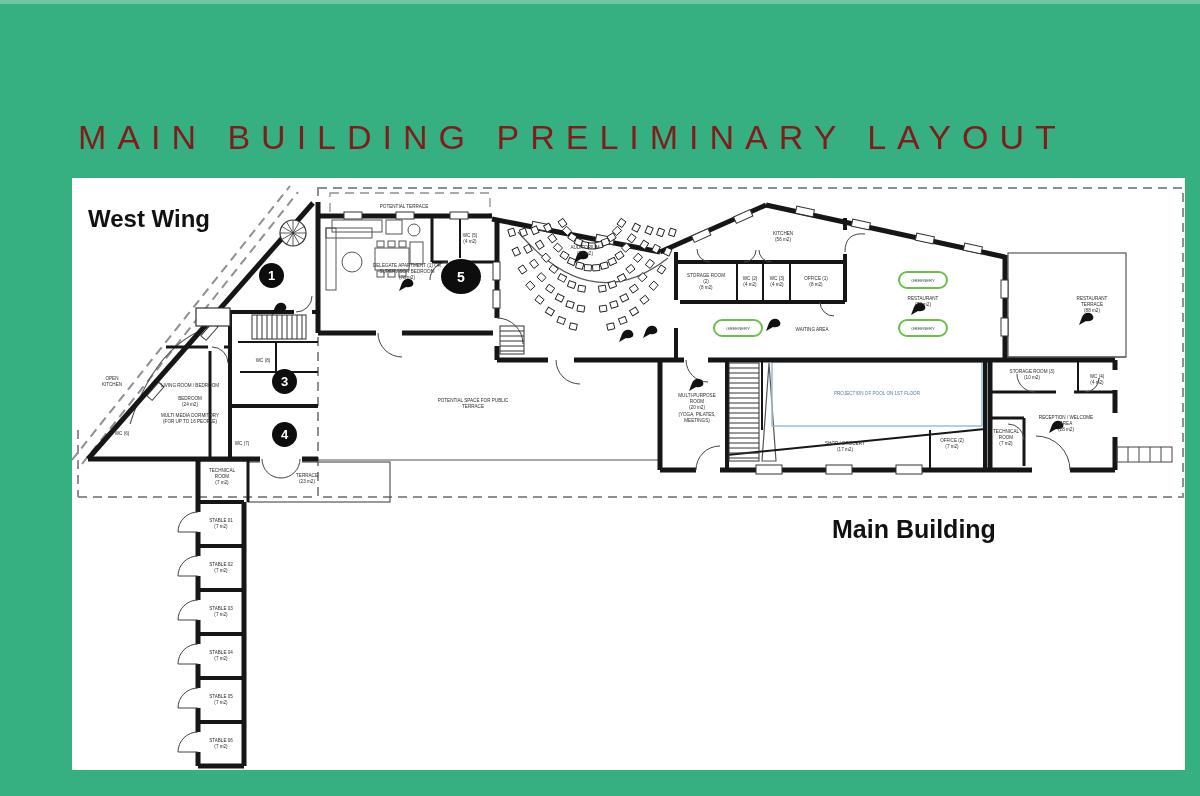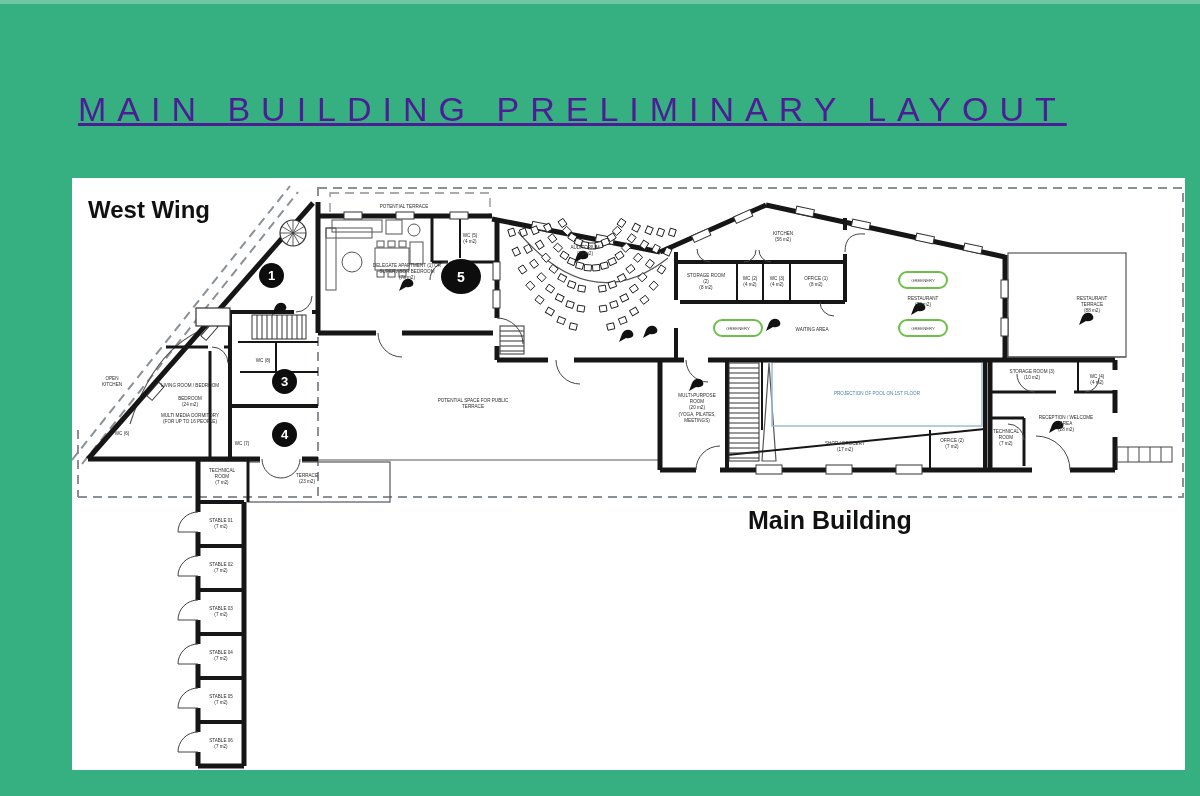--- a/index.html
+++ b/index.html
@@ -1,25 +1,25 @@
 <!DOCTYPE html>
 <html><head>
 <meta charset="utf-8">
 <style>
   html,body{margin:0;padding:0;}
   body{width:1200px;height:796px;position:relative;overflow:hidden;
        background:#36B080;font-family:"Liberation Sans",sans-serif;}
   #top-sheen{position:absolute;left:0;top:0;width:1200px;height:4px;background:rgba(255,255,255,.28);}
-  #title{position:absolute;left:78px;top:90px;color:#4c1d95;font-size:34px;font-weight:400;
-         letter-spacing:11px;white-space:nowrap;text-decoration:underline;}
+  #title{position:absolute;left:78px;top:118px;color:#7f1d1d;font-size:34px;font-weight:400;
+         letter-spacing:11px;white-space:nowrap;}
   #panel{position:absolute;left:72px;top:178px;width:1113px;height:592px;background:#fff;}
   #plan-svg{position:absolute;left:0;top:0;width:1200px;height:796px;}
-  .section-label{position:absolute;font-weight:700;color:#111;}
+  .section-label{position:absolute;font-weight:700;color:#111;margin-top:9px;}
   #west-wing-label{left:88px;top:196px;font-size:24px;}
-  #main-building-label{left:748px;top:506px;font-size:25px;}
+  #main-building-label{left:832px;top:506px;font-size:25px;}
   .rl{position:absolute;transform:translate(-50%,-50%);text-align:center;font-size:4.6px;
       line-height:1.35;color:#2b2b2b;width:max-content;max-width:70px;}
   .rl span{display:block;}
   .pool-label{color:#4a7fb5;max-width:220px;}
   .marker{position:absolute;background:#0d0d0d;color:#fff;border-radius:50%;
           display:flex;align-items:center;justify-content:center;font-weight:700;}
   #marker-1{left:259px;top:263px;width:25px;height:25px;font-size:13px;}
   #marker-3{left:272px;top:369px;width:25px;height:25px;font-size:13px;}
   #marker-4{left:272px;top:422px;width:25px;height:25px;font-size:13px;}
   #marker-17{left:441px;top:259px;width:40px;height:35px;font-size:14px;}

